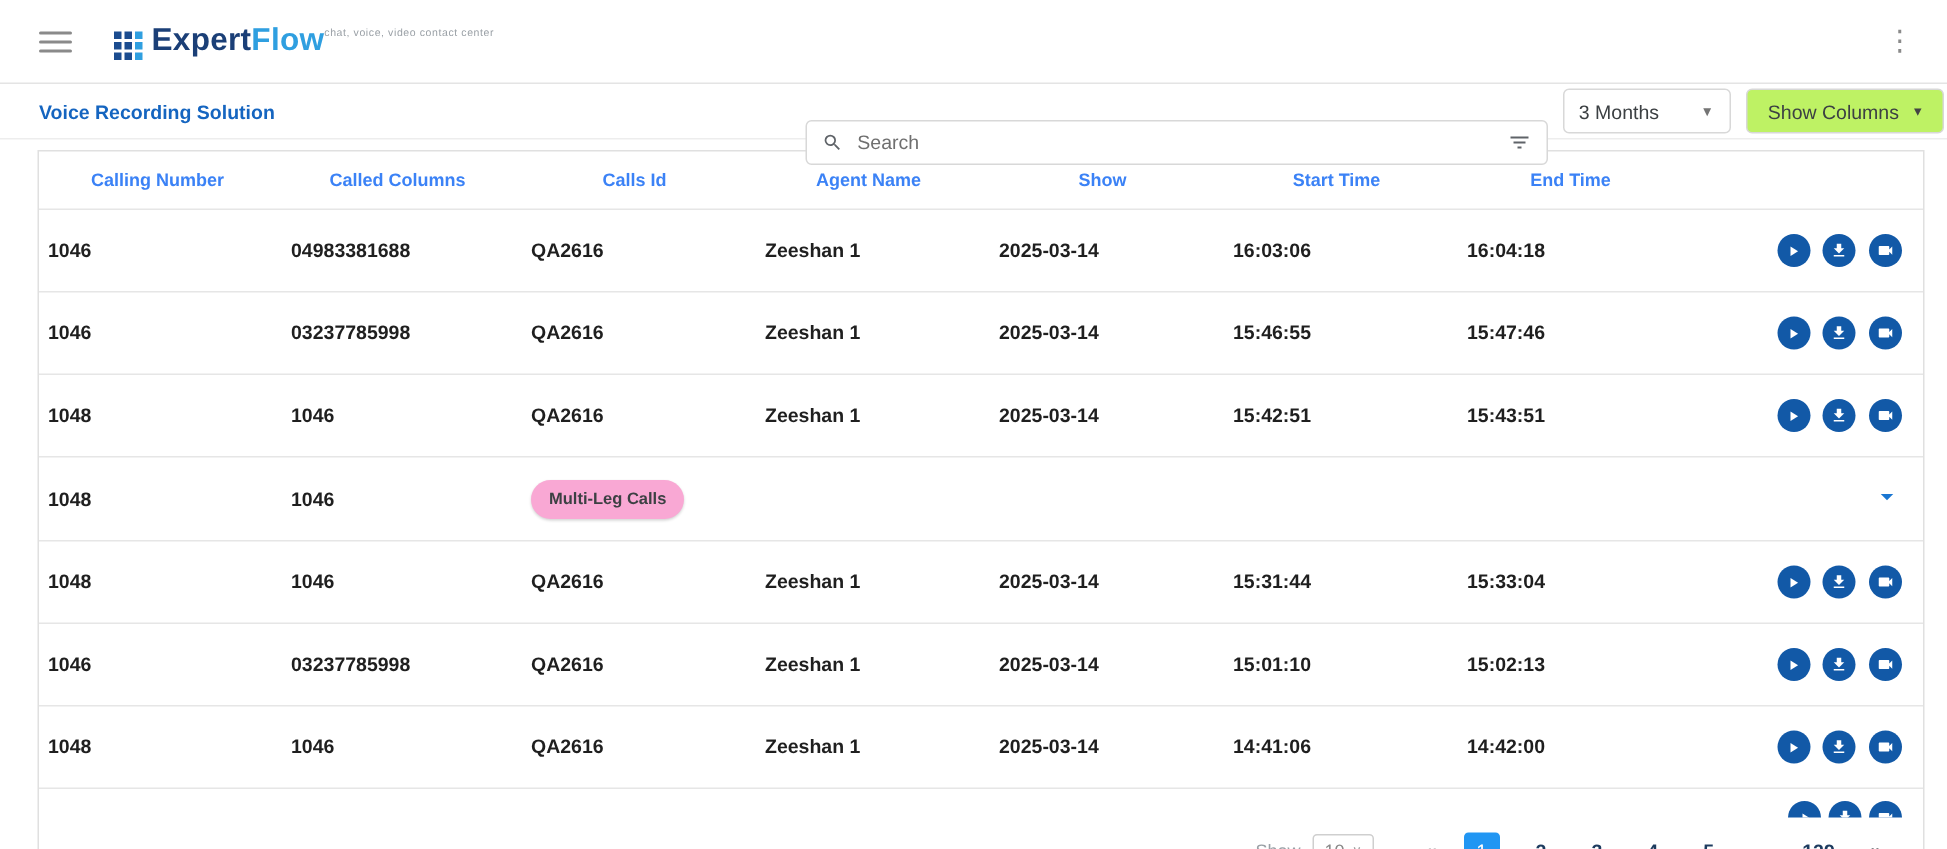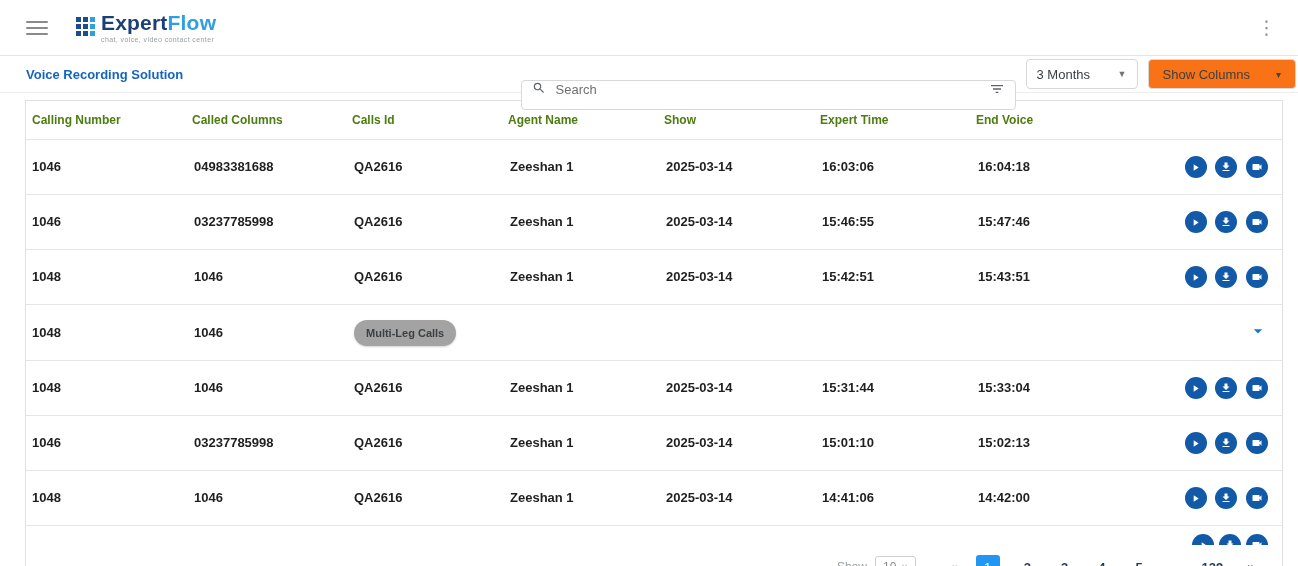--- a/index.html
+++ b/index.html
@@ -15,62 +15,62 @@
     height:56px; display:flex; align-items:center;
     padding:0 16px 0 26px; border-bottom:1px solid #e4e4e4; background:#fff;
   }
   .hamburger { width:22px; display:flex; flex-direction:column; gap:4px;
     background:none; border:none; cursor:pointer; padding:0; }
   .hamburger span { height:2px; background:#8a8a8a; border-radius:1px; display:block; }
   .brand { display:flex; align-items:flex-start; margin-left:28px; gap:6px; }
   .logo-grid { display:grid; grid-template-columns:repeat(3,5px); grid-auto-rows:5px; gap:2px; margin-top:5px; }
   .logo-grid i { background:#1b4c8f; display:block; }
   .logo-grid i:nth-child(3n) { background:#2f9fe0; }
-  .brand-text { display:flex; flex-direction:column; line-height:1; }
+  .brand-text { display:flex; flex-direction:row; line-height:1; }
   .brand-name { font-size:21px; font-weight:700; letter-spacing:.2px; }
   .brand-name .p { color:#1b3f77; }
   .brand-name .s { color:#2f9fe0; }
   .brand-tagline { font-size:7px; color:#9aa0a6; margin-top:3px; letter-spacing:.4px; }
   .kebab { margin-left:auto; background:none; border:none; color:#8a8a8a;
     font-size:19px; cursor:pointer; line-height:1; padding:4px 6px; }
 
   
   .toolbar { height:37px; display:flex; align-items:center;
     padding:0 2px 0 26px; border-bottom:1px solid #ededed; background:#fff; }
   .page-title { font-size:13px; font-weight:700; color:#1565c0; }
   .searchbox { margin-left:auto; width:495px; height:30px; border:1px solid #d8d8d8;
-    border-radius:4px; display:flex; align-items:flex-start; padding:0 10px; gap:8px; background:#fff;margin-top:41px; }
+    border-radius:4px; display:flex; align-items:center; padding:0 10px; gap:8px; background:#fff;margin-top:41px; }
   .searchbox input { border:none; outline:none; flex:1; font-size:13px;
     font-family:inherit; color:#333; background:transparent; }
   .searchbox input::placeholder { color:#6f6f6f; }
   .filter-btn { background:none; border:none; padding:0; cursor:pointer; display:flex; align-items:center; }
   .select { height:30px; border:1px solid #d8d8d8; border-radius:4px; display:flex;
     align-items:center; justify-content:space-between; padding:0 10px; font-size:13px;
     color:#3c4043; cursor:pointer; background:#fff; }
   .months { width:112px; margin-left:10px; }
   .arrow { font-size:9px; color:#757575; margin-left:8px; }
   .show-columns { margin-left:10px; height:30px; border:1px solid #d8d8d8; border-radius:4px;
-    background:#f97316; font-size:13px; color:#3c4043; display:flex; align-items:center;
-    gap:24px; padding:0 14px; cursor:pointer; font-family:inherit; white-space:nowrap;text-align:center; }
+    background:#bef264; font-size:13px; color:#3c4043; display:flex; align-items:center;
+    gap:8px; padding:0 14px; cursor:pointer; font-family:inherit; white-space:nowrap;text-align:center; }
   .show-columns .arrow { font-size:10px; color:#444; margin-left:2px; }
 
   
   .panel { margin:7px 15px 0 25px; border:1px solid #e0e0e0; background:#fff; }
   table { width:100%; border-collapse:collapse; table-layout:fixed; }
-  th { text-align:left; font-size:12px; font-weight:700; color:#4d7c0f;
+  th { text-align:center; font-size:12px; font-weight:700; color:#3b82f6;
     padding:12px 8px 11px 6px; line-height:15px; }
   td { font-size:13px; font-weight:700; color:#1f1f1f; padding:16px 8px;
     line-height:16px; border-top:1px solid #e6e6e6; overflow:hidden; white-space:nowrap; }
   th:first-child, td:first-child { padding-left:6px; }
   .actions { text-align:right; padding-right:14px; white-space:nowrap; }
   .icon-btn { width:22px; height:22px; border-radius:50%; background:#1259a7; border:none;
     display:inline-flex; align-items:center; justify-content:center; cursor:pointer;
     padding:0; margin-left:5px; vertical-align:middle; flex:0 0 auto; }
   .chevron-btn { background:none; border:none; cursor:pointer; padding:0; vertical-align:middle; }
-  .badge { display:inline-block; background:#a3a3a3; border-radius:14px; padding:5px 12px;
+  .badge { display:inline-block; background:#f9a8d4; border-radius:14px; padding:5px 12px;
     font-size:11px; font-weight:700; color:#3c4043; box-shadow:0 1px 2px rgba(0,0,0,.18);
     margin:-4px 0; }
 
   
   .clipped-row { border-top:1px solid #e6e6e6; height:20px; overflow:hidden;
     display:flex; justify-content:flex-end; padding-right:14px; }
   .clipped-row .icon-btn { margin-top:8px; }
 
   
   .pagination { display:flex; align-items:center; justify-content:flex-end;
@@ -158,22 +158,22 @@
         <col style="width:156px">
         <col>
     </colgroup>
     <thead>
       <tr>
         <th>Calling Number</th>
         <th>Called Columns</th>
         <th>Calls Id</th>
         <th>Agent Name</th>
         <th>Show</th>
-        <th>Expert Time</th>
-        <th>End Voice</th>
+        <th>Start Time</th>
+        <th>End Time</th>
         <th></th>
       </tr>
     </thead>
     <tbody>
 
       <tr>
         <td>1046</td>
         <td>04983381688</td>
         <td>QA2616</td>
         <td>Zeeshan 1</td>

